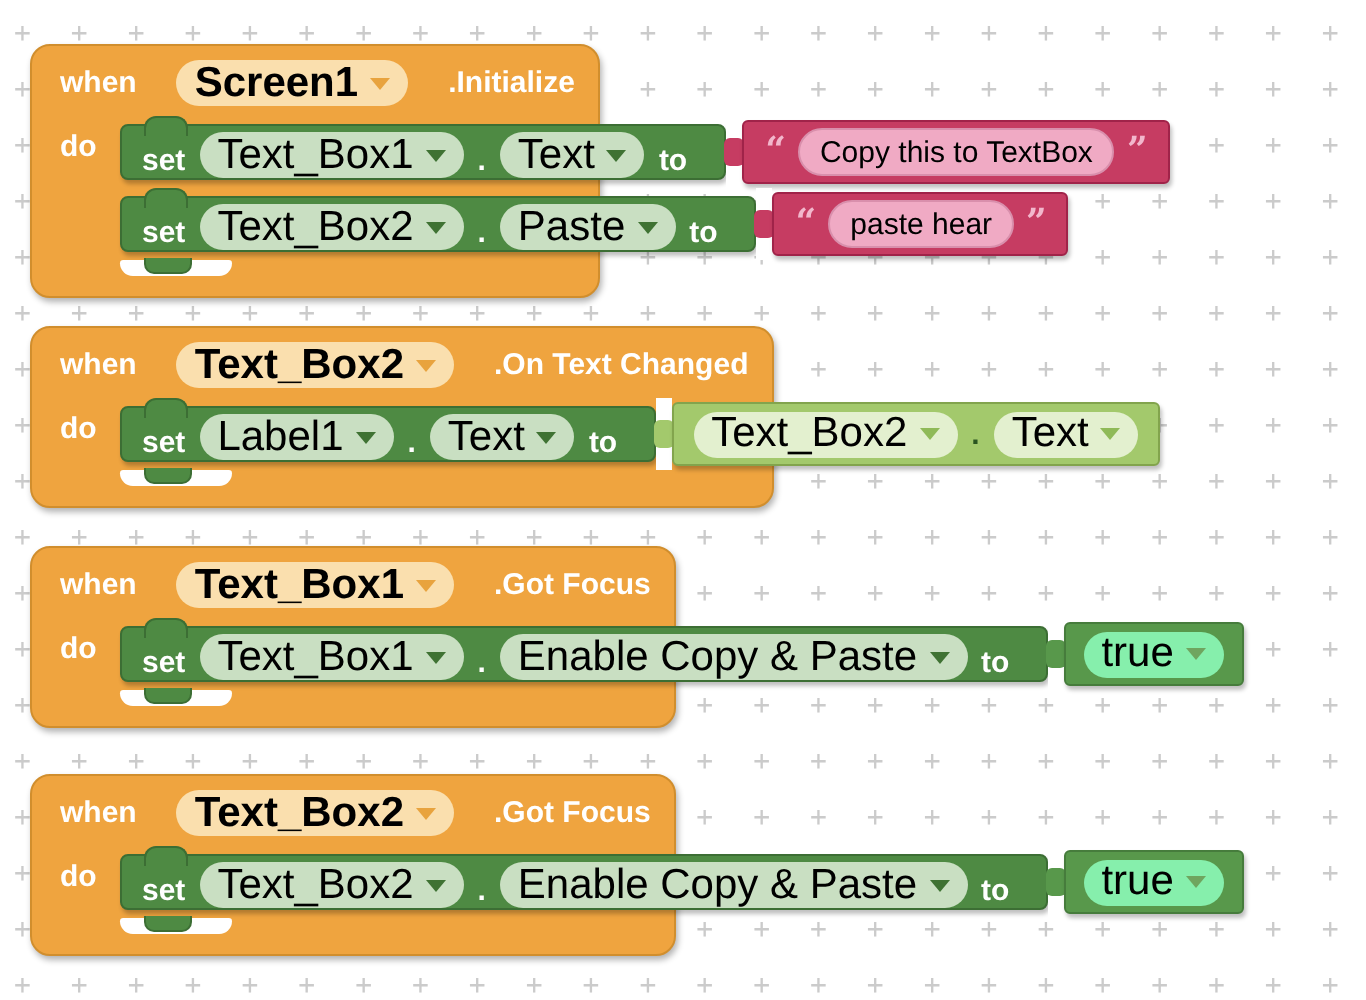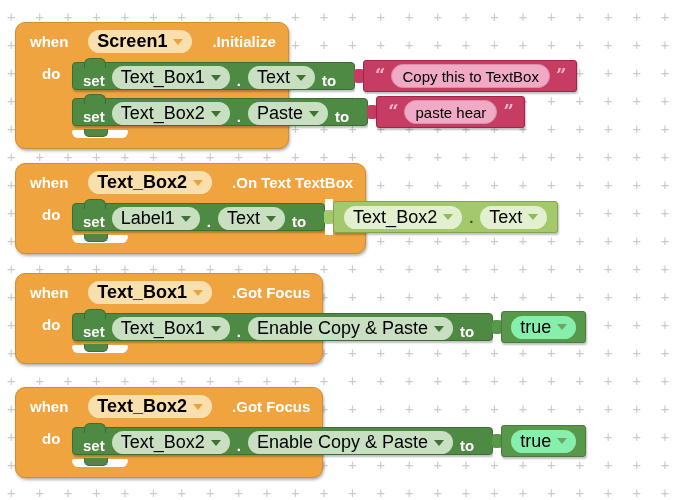--- a/index.html
+++ b/index.html
@@ -8,36 +8,36 @@
   .grid-layer{position:absolute;inset:0;pointer-events:none;}
   .grid-row{position:absolute;left:7px;height:14px;line-height:14px;
     font-family:"DejaVu Sans Mono",monospace;font-size:14px;color:#cbcbcb;
     letter-spacing:20px;white-space:pre;}
   
   .event{position:absolute;left:15px;width:max-content;background:#EFA43F;
     border:1px solid #D18E2D;border-radius:10px;padding-bottom:10px;
     box-shadow:1px 2px 3px rgba(0,0,0,.3);}
   .event-header{display:flex;align-items:center;gap:20px;padding:7px 12px 5px 14px;
     color:#fff;font-weight:bold;font-size:15px;white-space:nowrap;}
-  .event-body{display:flex;margin-left:12px;}
+  .event-body{display:flex;}
   .do-col{width:44px;box-sizing:border-box;padding:7px 0 0 14px;color:#fff;
     font-weight:bold;font-size:15px;}
   .stack{width:0;flex:0 0 auto;position:relative;}
   .statement-row{display:flex;align-items:center;width:max-content;height:36px;}
   
   .setter{position:relative;display:flex;align-items:flex-end;gap:7px;height:28px;
     box-sizing:border-box;padding:0 18px 0 10px;background:#4E8A43;
     border:1px solid #3C6E34;border-radius:4px;box-shadow:1px 2px 2px rgba(0,0,0,.25);
     white-space:nowrap;}
   .setter::before{content:"";position:absolute;top:-5px;left:11px;width:20px;height:9px;
     background:#4E8A43;border:1px solid #3C6E34;border-bottom:none;border-radius:6px 6px 0 0;}
   .wlabel{color:#fff;font-weight:bold;font-size:15px;}
   
   .dd{display:inline-flex;align-items:center;gap:6px;height:23px;box-sizing:border-box;
-    padding:0 9px;border-radius:12px;font-size:18px;color:#000;cursor:pointer;white-space:nowrap;}
+    padding:0 9px;border-radius:12px;font-size:21px;color:#000;cursor:pointer;white-space:nowrap;}
   .arr{width:0;height:0;border-left:5px solid transparent;border-right:5px solid transparent;
     border-top:6px solid #000;}
   .dd-cream{background:#FADFAE;}  .dd-cream .arr{border-top-color:#E8A33E;}
   .dd-green{background:#C9DFC2;}  .dd-green .arr{border-top-color:#3F7233;}
   .dd-lgreen{background:#E3F0CF;} .dd-lgreen .arr{border-top-color:#8FBA58;}
   .dd-bool{background:#86efac;}   .dd-bool .arr{border-top-color:#6FA55F;}
   
   .joint{position:relative;flex:none;width:8px;height:36px;background:#fff;}
   .joint::after{content:"";position:absolute;top:11px;left:-1px;width:10px;height:14px;
     border-radius:3px;background:var(--vb,#C63C62);}
@@ -142,21 +142,21 @@
     </div>
   </div>
 
   <div class="event" style="top:163px">
     <div class="event-header">
       <span>when</span>
       <span class="dd dd-cream">
         <span>Text_Box2</span>
         <span class="arr"></span>
       </span>
-      <span>.On Text TextBox</span>
+      <span>.On Text Changed</span>
     </div>
     <div class="event-body">
       <div class="do-col">do</div>
       <div class="stack">
         <div class="statement-row">
           <div class="setter">
             <span class="wlabel">set</span>
             <span class="dd dd-green">
               <span>Label1</span>
               <span class="arr"></span>

